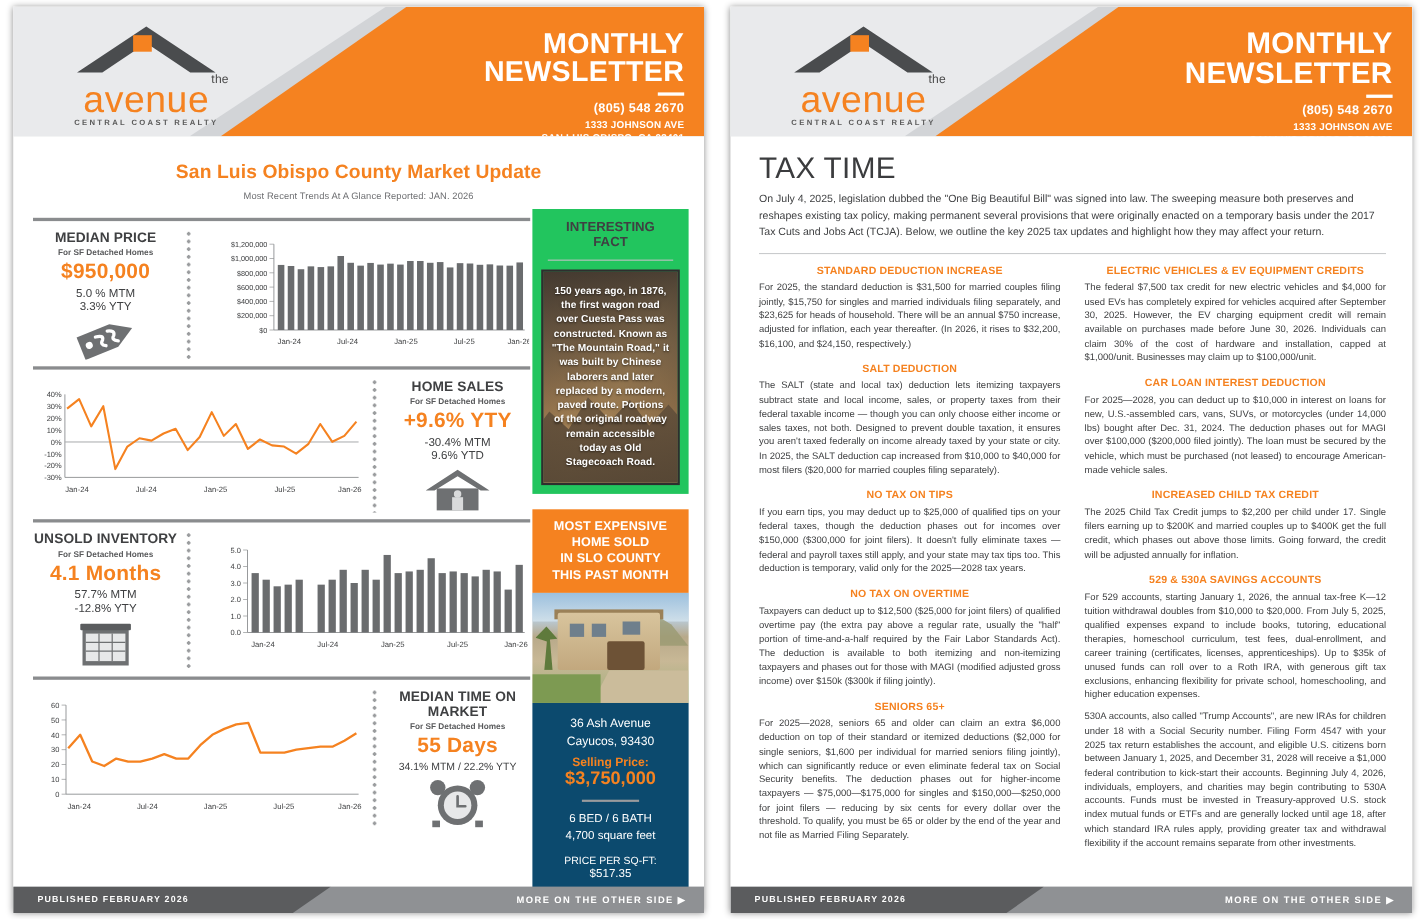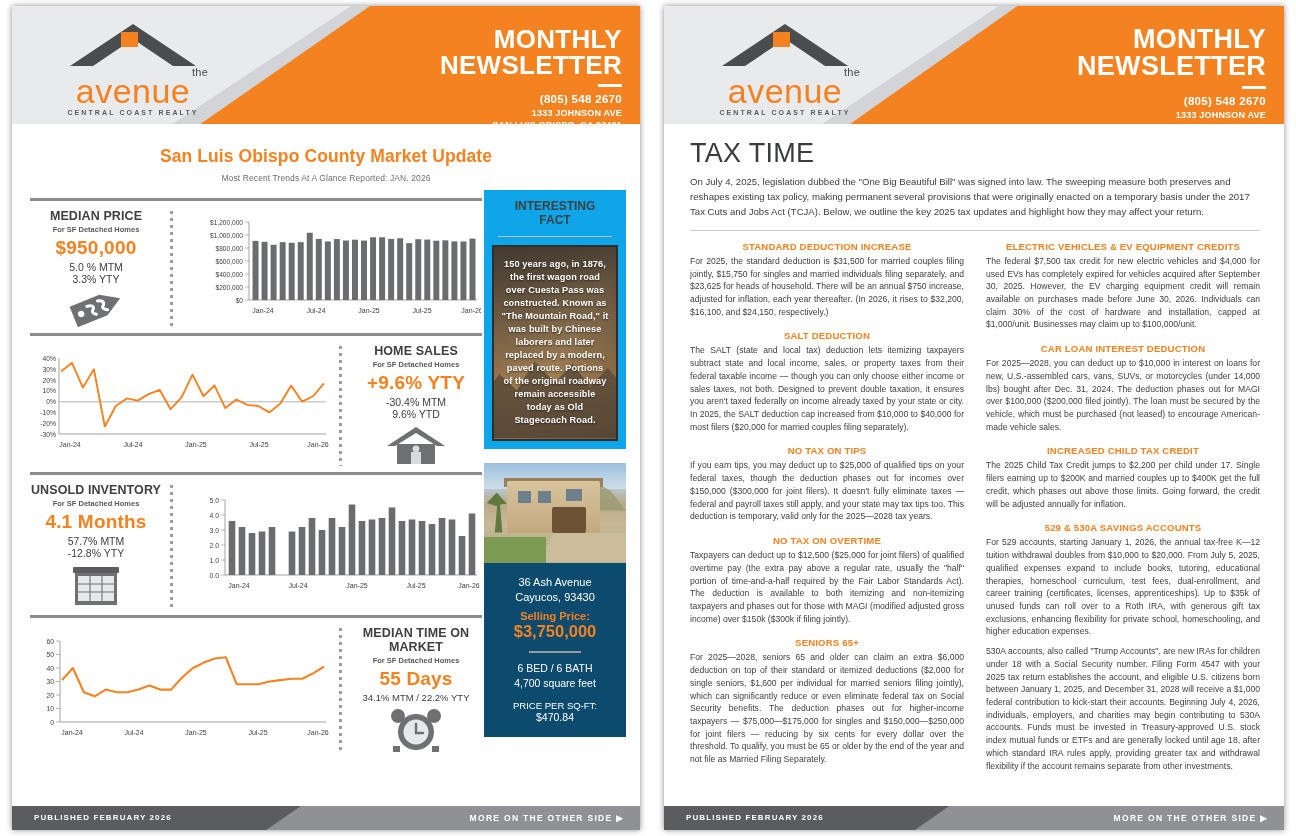--- a/index.html
+++ b/index.html
@@ -85,21 +85,21 @@
           background-size:5px 7px; background-repeat:repeat-y; background-position:center top; margin:0 5px; }
 
   .chartbox { flex:1 1 auto; }
 
   
   svg.chart { display:block; }
   .axis-txt { font-family:"Liberation Sans", sans-serif; fill:#3f4042; }
 
   
   .side { position:absolute; right:14px; top:44px; width:142px; }
-  .fact-card { background:#0ea5e9; padding:10px 8px 8px; text-align:center; }
+  .fact-card { background:#22c55e; padding:10px 8px 8px; text-align:center; }
   .fact-h { font-size:12px; font-weight:700; color:#3f4042; line-height:1.15; }
   .fact-rule { height:1px; background:#bfc1c3; margin:8px 6px 0; }
   .fact-img {
     margin-top:8px; height:196px; position:relative; overflow:hidden;
     border:2px solid #2e2e2e;
     background:
       linear-gradient(180deg, rgba(60,52,44,.85) 0%, rgba(95,78,58,.6) 35%, rgba(150,115,72,.55) 65%, rgba(190,150,95,.6) 100%),
       linear-gradient(120deg,#6e5c47 0%,#8a6f50 30%,#a98a5f 55%,#7c6448 80%,#5b4c3a 100%);
   }
   .fact-img .ridge {
@@ -483,20 +483,26 @@
             <div>FACT</div>
           </div>
           <div class="fact-rule"></div>
           <div class="fact-img">
             <div class="ridge"></div>
             <div class="fact-txt">150 years ago, in 1876, the first wagon road over Cuesta Pass was constructed. Known as "The Mountain Road," it was built by Chinese laborers and later replaced by a modern, paved route. Portions of the original roadway remain accessible today as Old Stagecoach Road.</div>
           </div>
         </div>
 
         <div class="exp-card">
+          <div class="exp-head">
+            <div>MOST EXPENSIVE</div>
+            <div>HOME SOLD</div>
+            <div>IN SLO COUNTY</div>
+            <div>THIS PAST MONTH</div>
+          </div>
           <div class="exp-photo">
             <div class="sky"></div>
             <div class="hill"></div>
             <div class="roofline"></div>
             <div class="house"></div>
             <div class="win1"></div>
             <div class="win2"></div>
             <div class="win3"></div>
             <div class="garage"></div>
             <div class="drive"></div>
@@ -507,21 +513,21 @@
             <div class="exp-addr">
               <div>36 Ash Avenue</div>
               <div>Cayucos, 93430</div>
             </div>
             <div class="exp-sp-label">Selling Price:</div>
             <div class="exp-sp-value">$3,750,000</div>
             <div class="exp-rule"></div>
             <div class="exp-bb">6 BED / 6 BATH</div>
             <div class="exp-bb">4,700 square feet</div>
             <div class="exp-ppsf-l">PRICE PER SQ-FT:</div>
-            <div class="exp-ppsf-v">$470.84</div>
+            <div class="exp-ppsf-v">$517.35</div>
           </div>
         </div>
       </div>
     </div>
 
     <div class="footer">
       <div class="footer-dark"></div>
       <div class="footer-l">PUBLISHED FEBRUARY 2026</div>
       <div class="footer-r">MORE ON THE OTHER SIDE ▶</div>
     </div>

